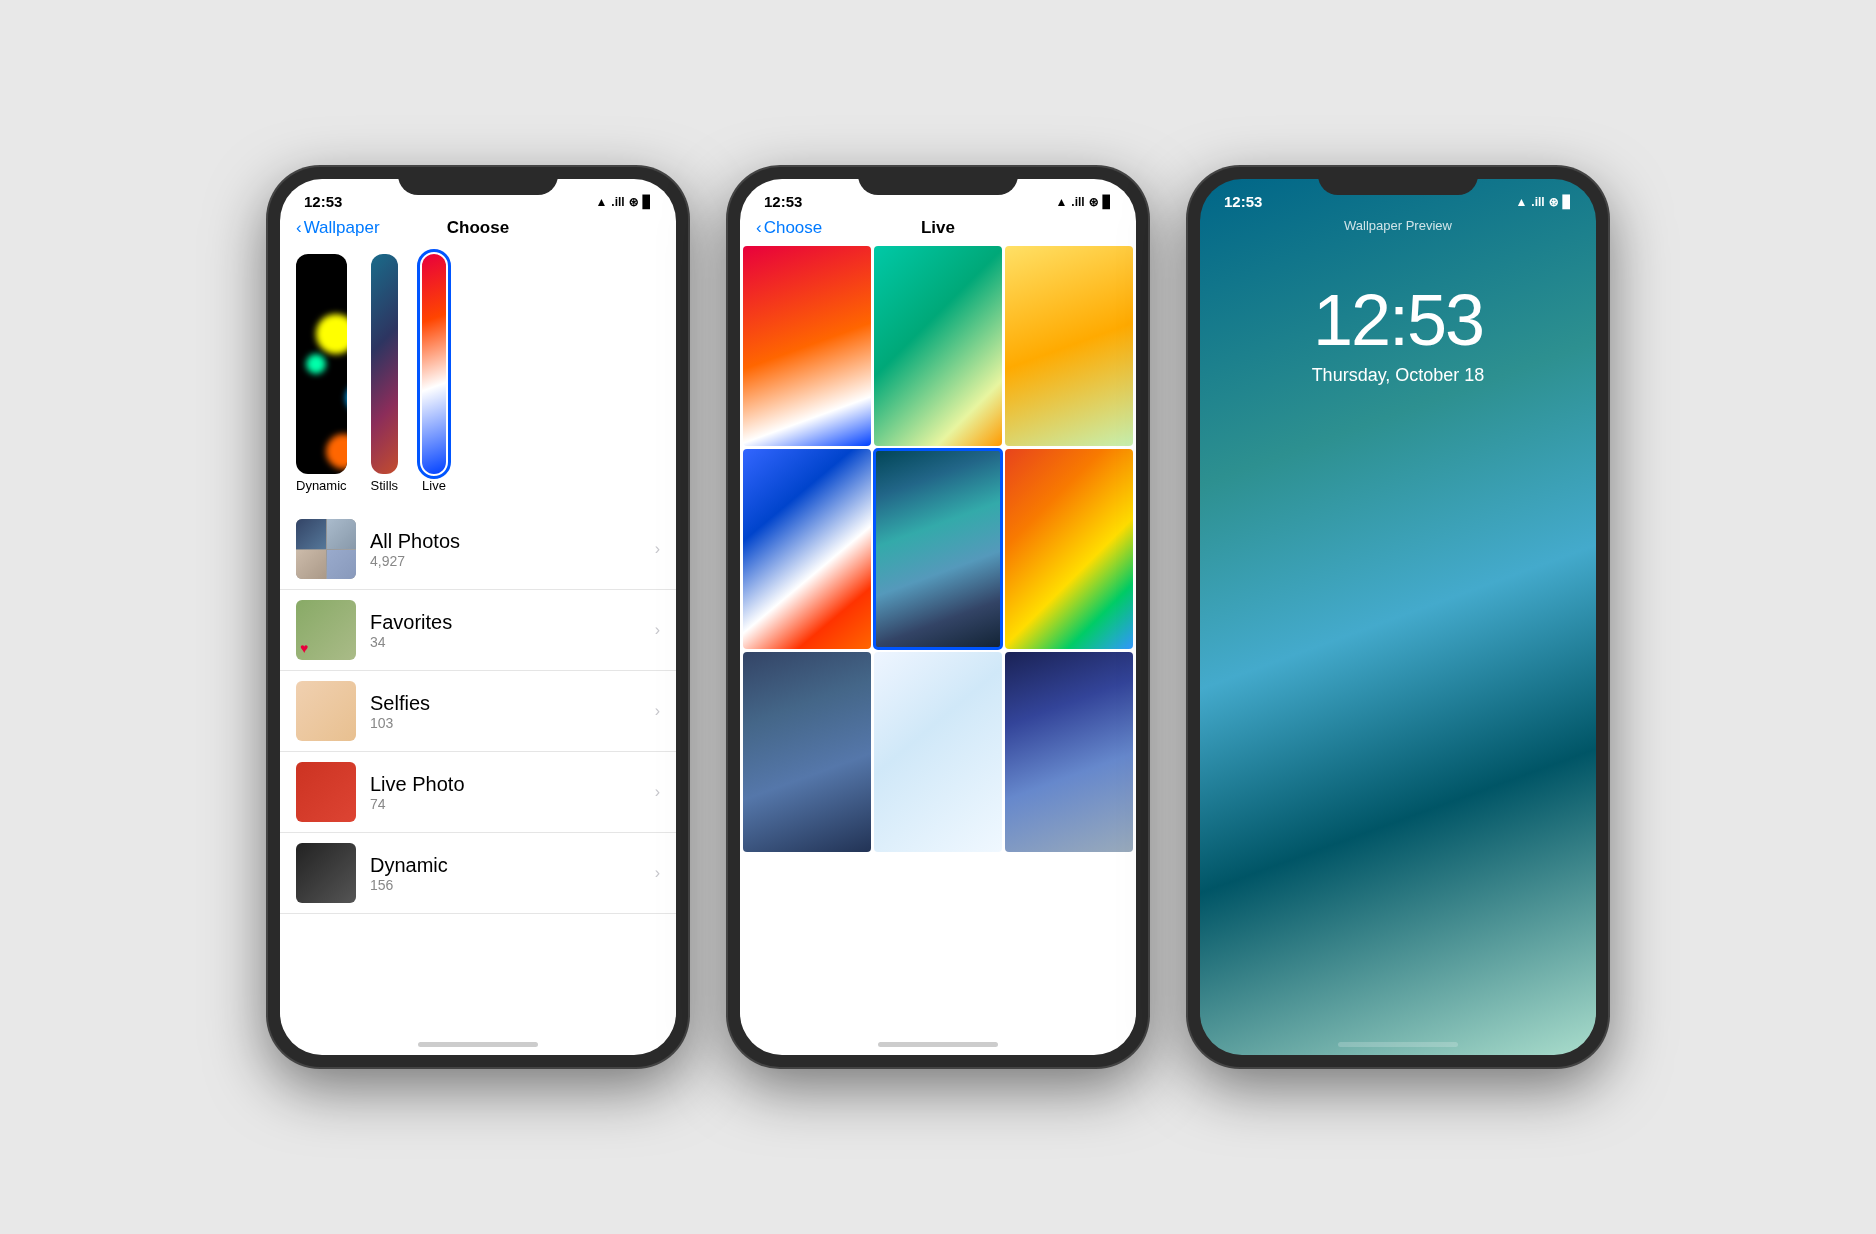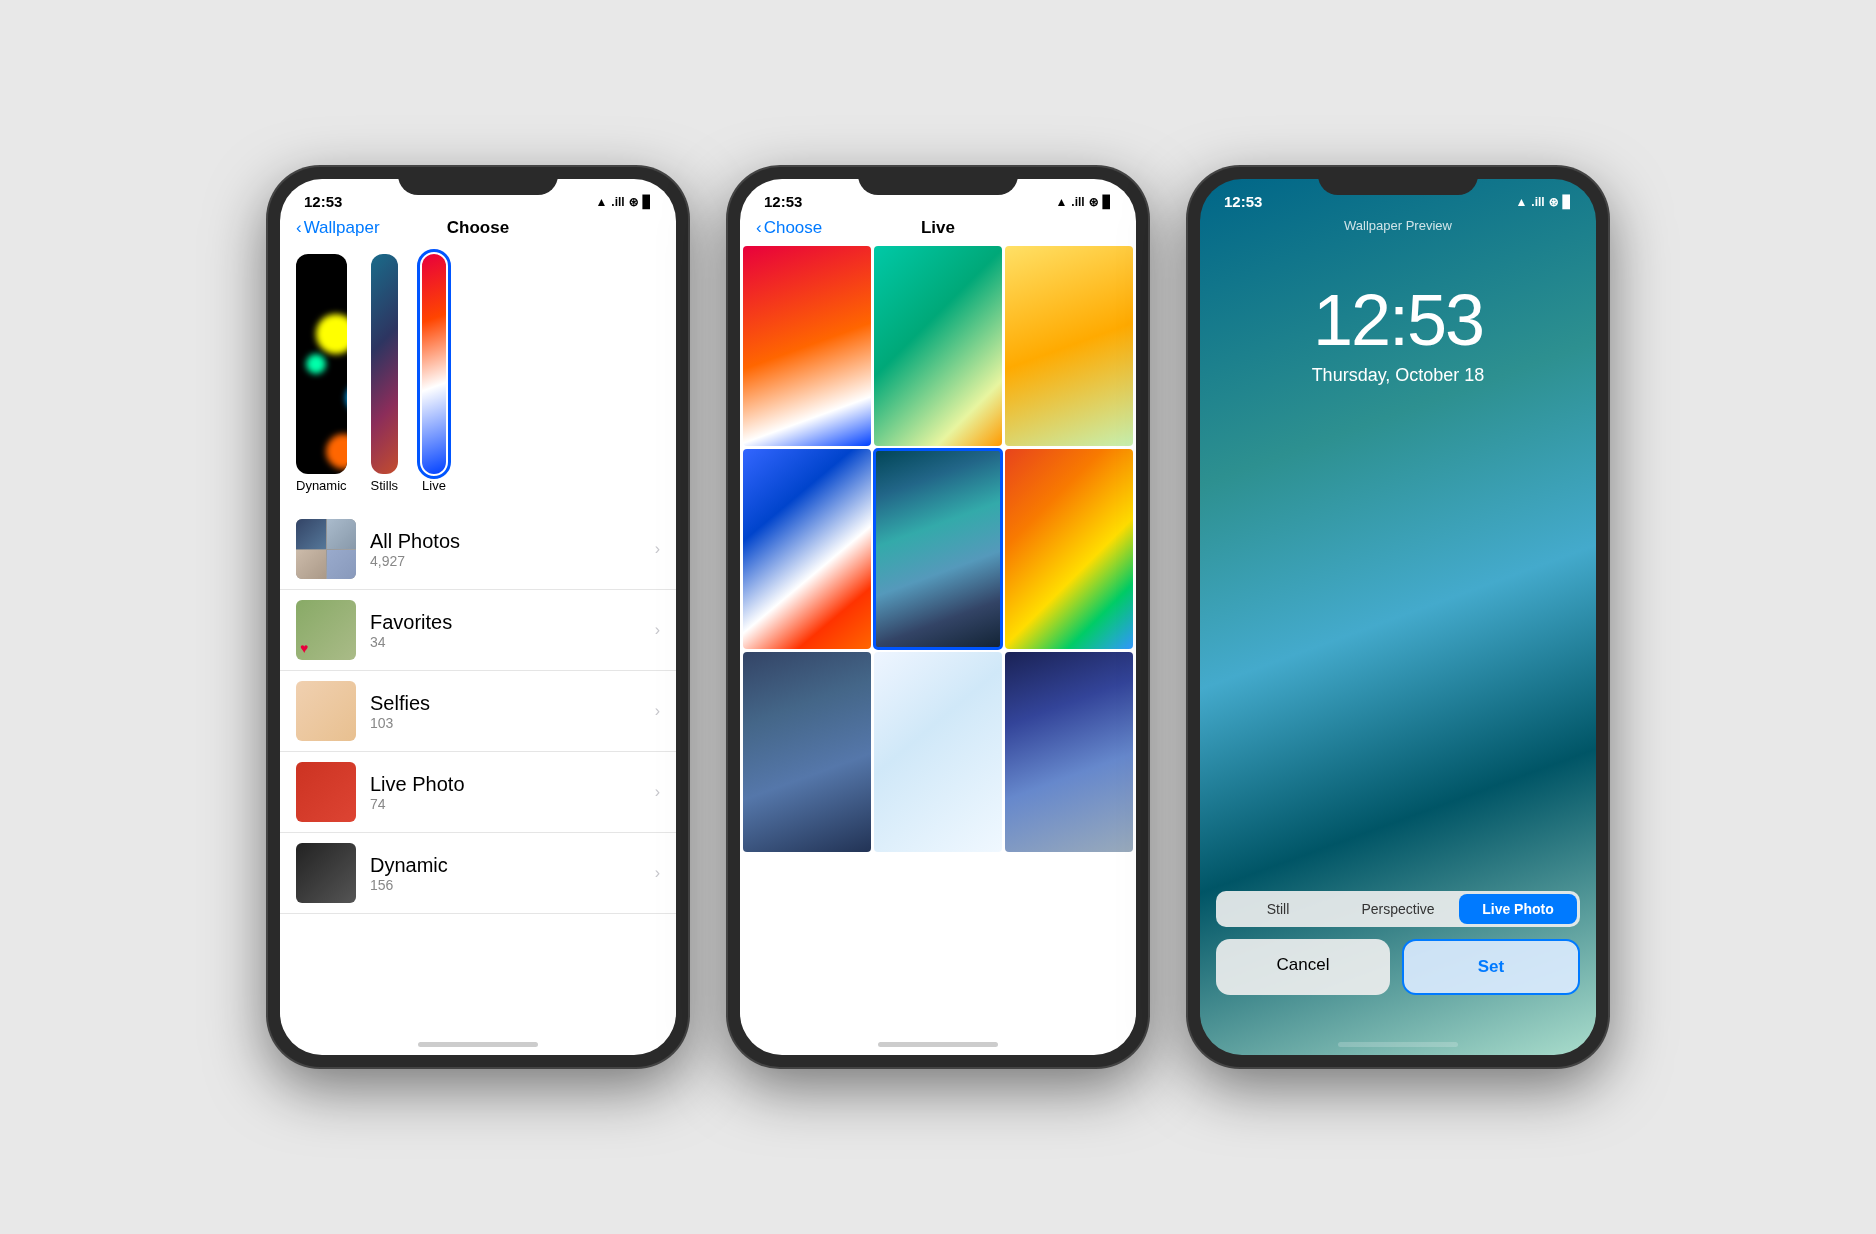--- a/index.html
+++ b/index.html
@@ -512,27 +512,16 @@
     </div>
 
     <div class="wallpaper-preview-label">Wallpaper Preview</div>
 
     <div class="lock-time">12:53</div>
     <div class="lock-date">Thursday, October 18</div>
 
 
     <div class="phone3-spacer"></div>
 
-    <div class="bottom-options">
-      <div class="option-pills">
-        <div class="option-pill">Still</div>
-        <div class="option-pill">Perspective</div>
-        <div class="option-pill active">Live Photo</div>
-      </div>
-      <div class="bottom-buttons">
-        <div class="btn-cancel">Cancel</div>
-        <div class="btn-set">Set</div>
-      </div>
-    </div>
 
     <div class="home-indicator" style="background:#fff;"></div>
   </div>
 </div>
 
 </body></html>

